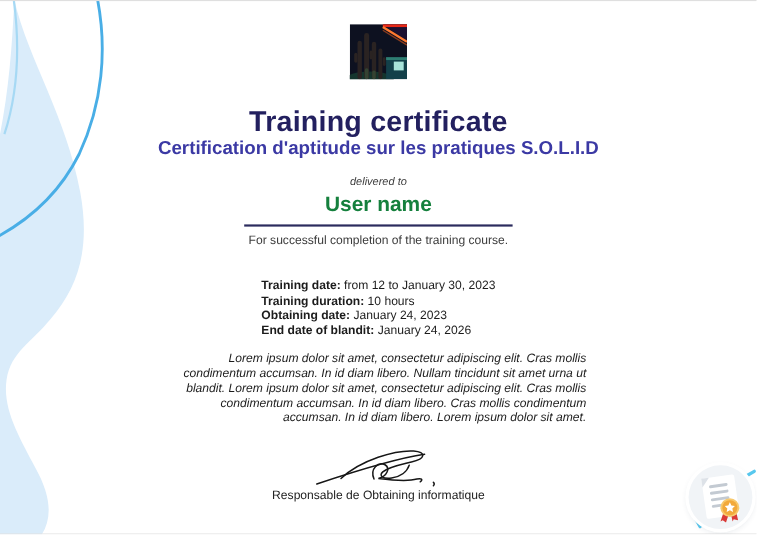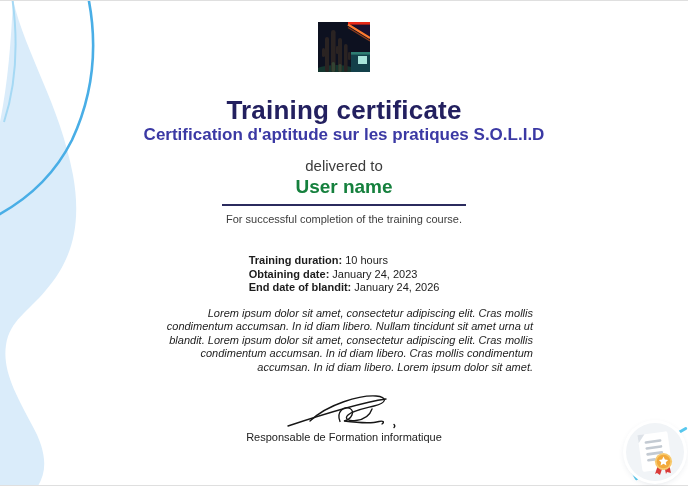--- a/index.html
+++ b/index.html
@@ -12,21 +12,21 @@
   .edge-bottom{bottom:0;}
 
   
   .left-deco{position:absolute;left:0;top:0;pointer-events:none;}
 
   
   .content{position:absolute;left:0;top:0;width:688px;text-align:center;}
   .logo{width:52px;height:50px;margin:22px auto 0;display:block;}
   .title{margin-top:25px;font-size:26px;line-height:26px;font-weight:bold;color:#23205f;letter-spacing:.2px;}
   .subtitle{margin-top:3px;font-size:17px;line-height:18px;font-weight:bold;color:#3b39a4;}
-  .delivered{margin-top:15px;font-size:15px;line-height:13px;color:#3c3c3c;}
+  .delivered{margin-top:15px;font-size:10px;line-height:13px;color:#3c3c3c;font-style:italic;}
   .username{margin-top:5px;font-size:19px;line-height:20px;font-weight:bold;color:#15803d;}
   .rule{width:244px;height:0;border-top:2px solid #2b2b5e;margin:7px auto 0;}
   .completion{margin-top:7px;font-size:11px;line-height:13px;color:#3c3c3c;}
 
   .details{display:table;margin:28px auto 0;text-align:left;font-size:11px;line-height:13.5px;color:#1c1c1c;}
   .details b{font-weight:bold;}
 
   .paragraph{width:378px;margin:12px auto 0;text-align:right;font-size:11px;line-height:13.5px;color:#1c1c1c;font-style:italic;}
 
   .signature{display:block;margin:20px auto 0;}
@@ -87,37 +87,38 @@
 
     <div class="title">Training certificate</div>
     <div class="subtitle">Certification d'aptitude sur les pratiques S.O.L.I.D</div>
 
     <div class="delivered">delivered to</div>
     <div class="username">User name</div>
     <div class="rule"></div>
     <div class="completion">For successful completion of the training course.</div>
 
     <div class="details">
+      <div><b>Training date:</b><span> from 12 to January 30, 2023</span></div>
       <div><b>Training duration:</b><span> 10 hours</span></div>
       <div><b>Obtaining date:</b><span> January 24, 2023</span></div>
       <div><b>End date of blandit:</b><span> January 24, 2026</span></div>
     </div>
 
     <div class="paragraph">Lorem ipsum dolor sit amet, consectetur adipiscing elit. Cras mollis condimentum accumsan. In id diam libero. Nullam tincidunt sit amet urna ut blandit. Lorem ipsum dolor sit amet, consectetur adipiscing elit. Cras mollis condimentum accumsan. In id diam libero. Cras mollis condimentum accumsan. In id diam libero. Lorem ipsum dolor sit amet.</div>
 
     <svg class="signature" width="124" height="36" viewBox="0 0 124 36" aria-hidden="true">
       <g fill="none" stroke="#161616" stroke-width="1.35" stroke-linecap="round">
         <path d="M6,32 C36,22 76,9 104,5"></path>
         <path d="M28,27 C46,10 78,1 94,2 C106,3 105,9 92,12 C82,14.5 71,16.5 66,21 C62,24.5 66,27.5 74,26.5 C82,25.5 88,21 90,15"></path>
         <path d="M58,27.5 C54,18 62,11.5 68,14.5 C73,17.5 70,25 62,27 C74,28.5 90,29.5 97,27.5 C101,26.5 103,28 100,30"></path>
         <path d="M112,30.5 C113,31.5 113,32.5 112,33.5"></path>
       </g>
     </svg>
 
-    <div class="sig-title">Responsable de Formation informatique</div>
+    <div class="sig-title">Responsable de Obtaining informatique</div>
   </div>
 
   <div class="badge-wrap">
     <div class="accent accent-tr"></div>
     <div class="accent accent-bl"></div>
     <div class="badge-circle"></div>
     <svg style="position:absolute;left:6px;top:6px;" width="58" height="58" viewBox="0 0 58 58" aria-hidden="true">
       <g transform="rotate(-8 29 29)">
         <rect x="14" y="10" width="30" height="37" rx="2" fill="#ffffff"></rect>
         <path d="M14,10 L21,10 L14,18 Z" fill="#dde2e8"></path>

